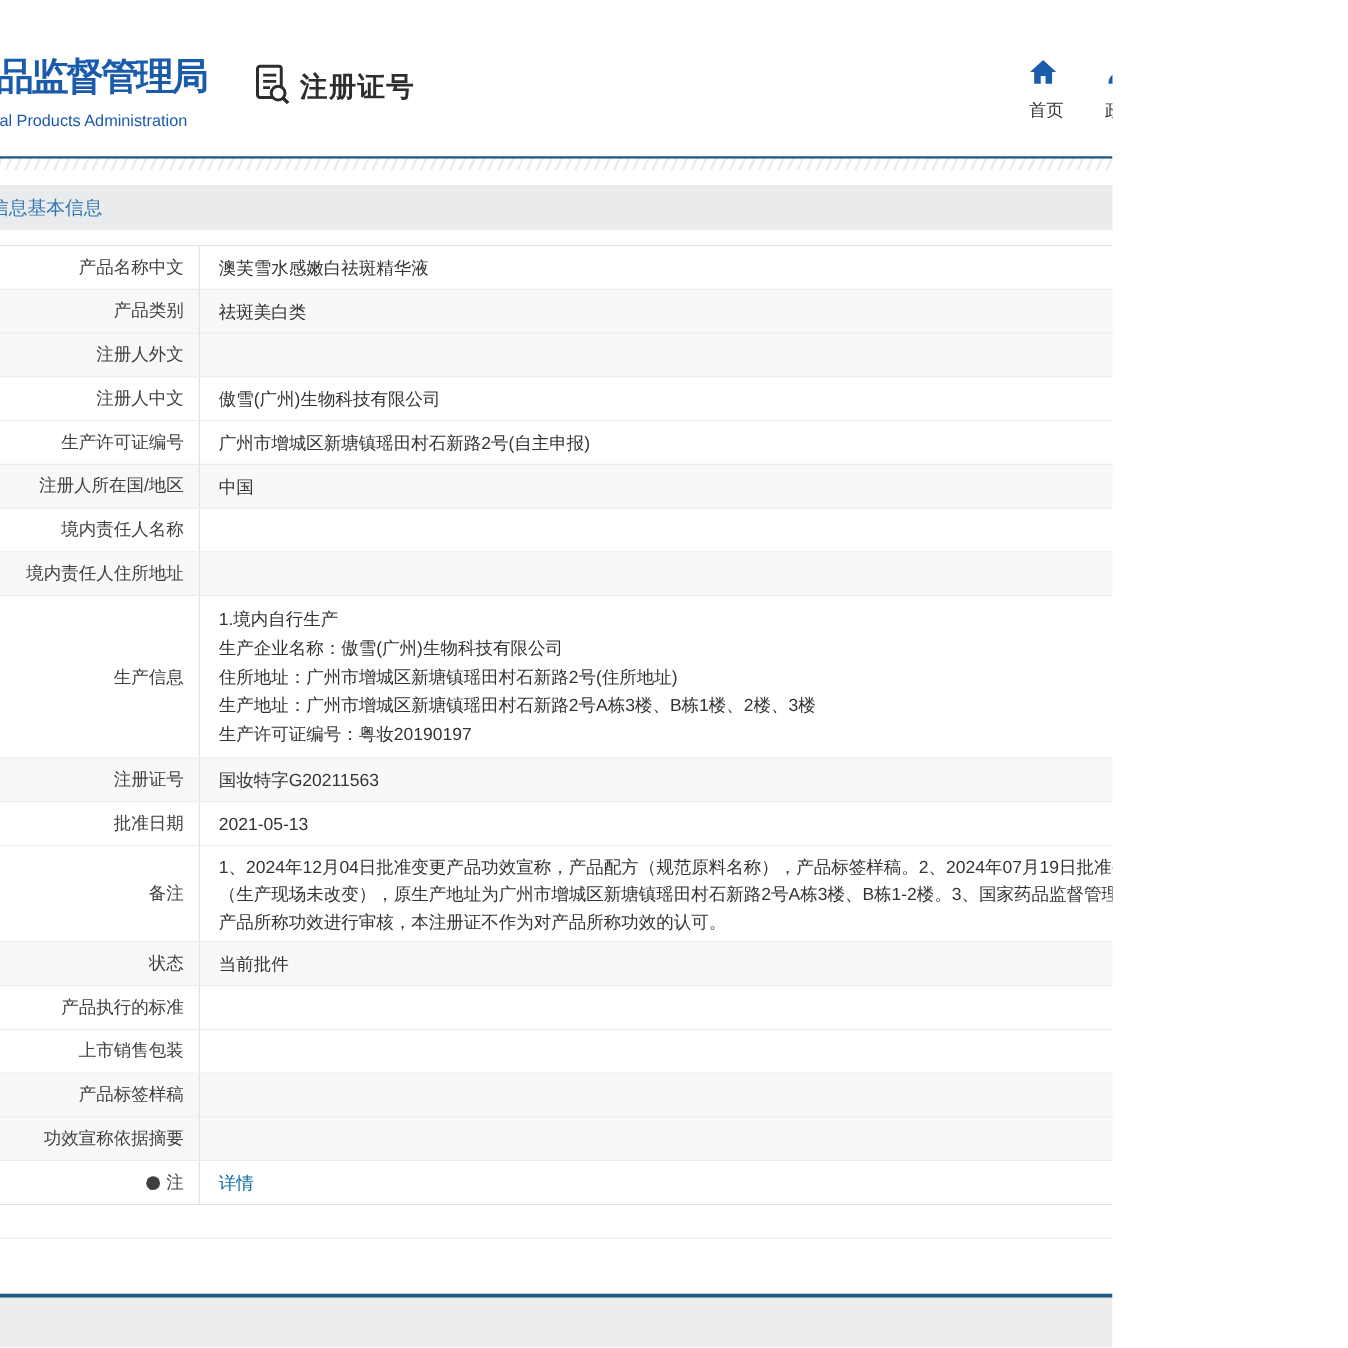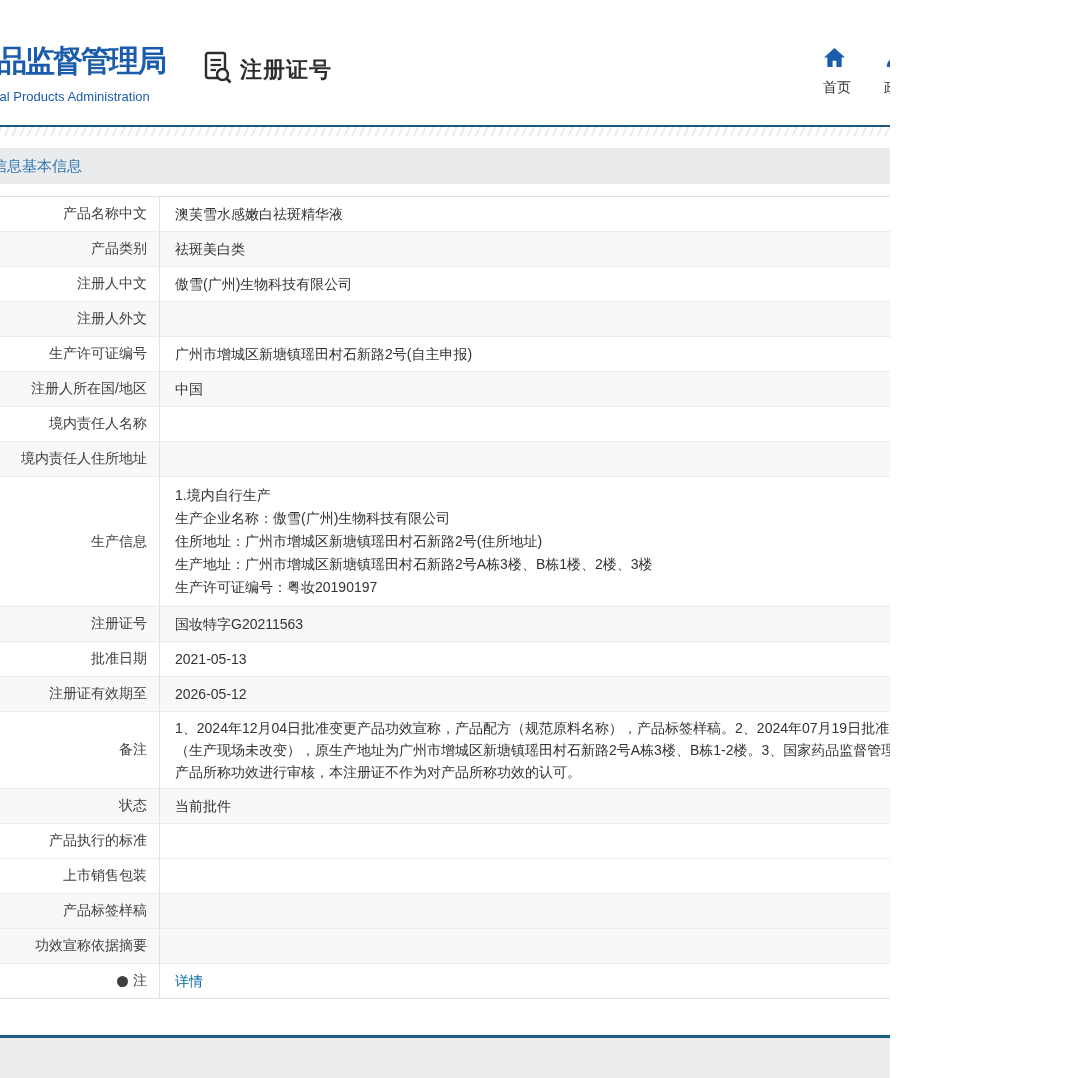--- a/index.html
+++ b/index.html
@@ -103,27 +103,27 @@
     </div>
     <div class="info-table" id="info-table">
         <div class="row">
           <div class="cell-label">产品名称中文</div>
           <div class="cell-value">澳芙雪水感嫩白祛斑精华液</div>
         </div>
         <div class="row alt">
           <div class="cell-label">产品类别</div>
           <div class="cell-value">祛斑美白类</div>
         </div>
+        <div class="row alt">
+          <div class="cell-label">注册人外文</div>
+          <div class="cell-value"></div>
+        </div>
         <div class="row">
           <div class="cell-label">注册人中文</div>
           <div class="cell-value">傲雪(广州)生物科技有限公司</div>
-        </div>
-        <div class="row alt">
-          <div class="cell-label">注册人外文</div>
-          <div class="cell-value"></div>
         </div>
         <div class="row">
           <div class="cell-label">生产许可证编号</div>
           <div class="cell-value">广州市增城区新塘镇瑶田村石新路2号(自主申报)</div>
         </div>
         <div class="row alt">
           <div class="cell-label">注册人所在国/地区</div>
           <div class="cell-value">中国</div>
         </div>
         <div class="row">
@@ -144,24 +144,20 @@
             <div class="line">生产许可证编号：粤妆20190197</div>
           </div>
         </div>
         <div class="row alt">
           <div class="cell-label">注册证号</div>
           <div class="cell-value">国妆特字G20211563</div>
         </div>
         <div class="row">
           <div class="cell-label">批准日期</div>
           <div class="cell-value">2021-05-13</div>
-        </div>
-        <div class="row alt">
-          <div class="cell-label">注册证有效期至</div>
-          <div class="cell-value">2026-05-12</div>
         </div>
         <div class="row">
           <div class="cell-label">备注</div>
           <div class="cell-value">1、2024年12月04日批准变更产品功效宣称，产品配方（规范原料名称），产品标签样稿。2、2024年07月19日批准变更生产地址（生产现场未改变），原生产地址为广州市增城区新塘镇瑶田村石新路2号A栋3楼、B栋1-2楼。3、国家药品监督管理局未组织对本产品所称功效进行审核，本注册证不作为对产品所称功效的认可。</div>
         </div>
         <div class="row alt">
           <div class="cell-label">状态</div>
           <div class="cell-value">当前批件</div>
         </div>
         <div class="row">

